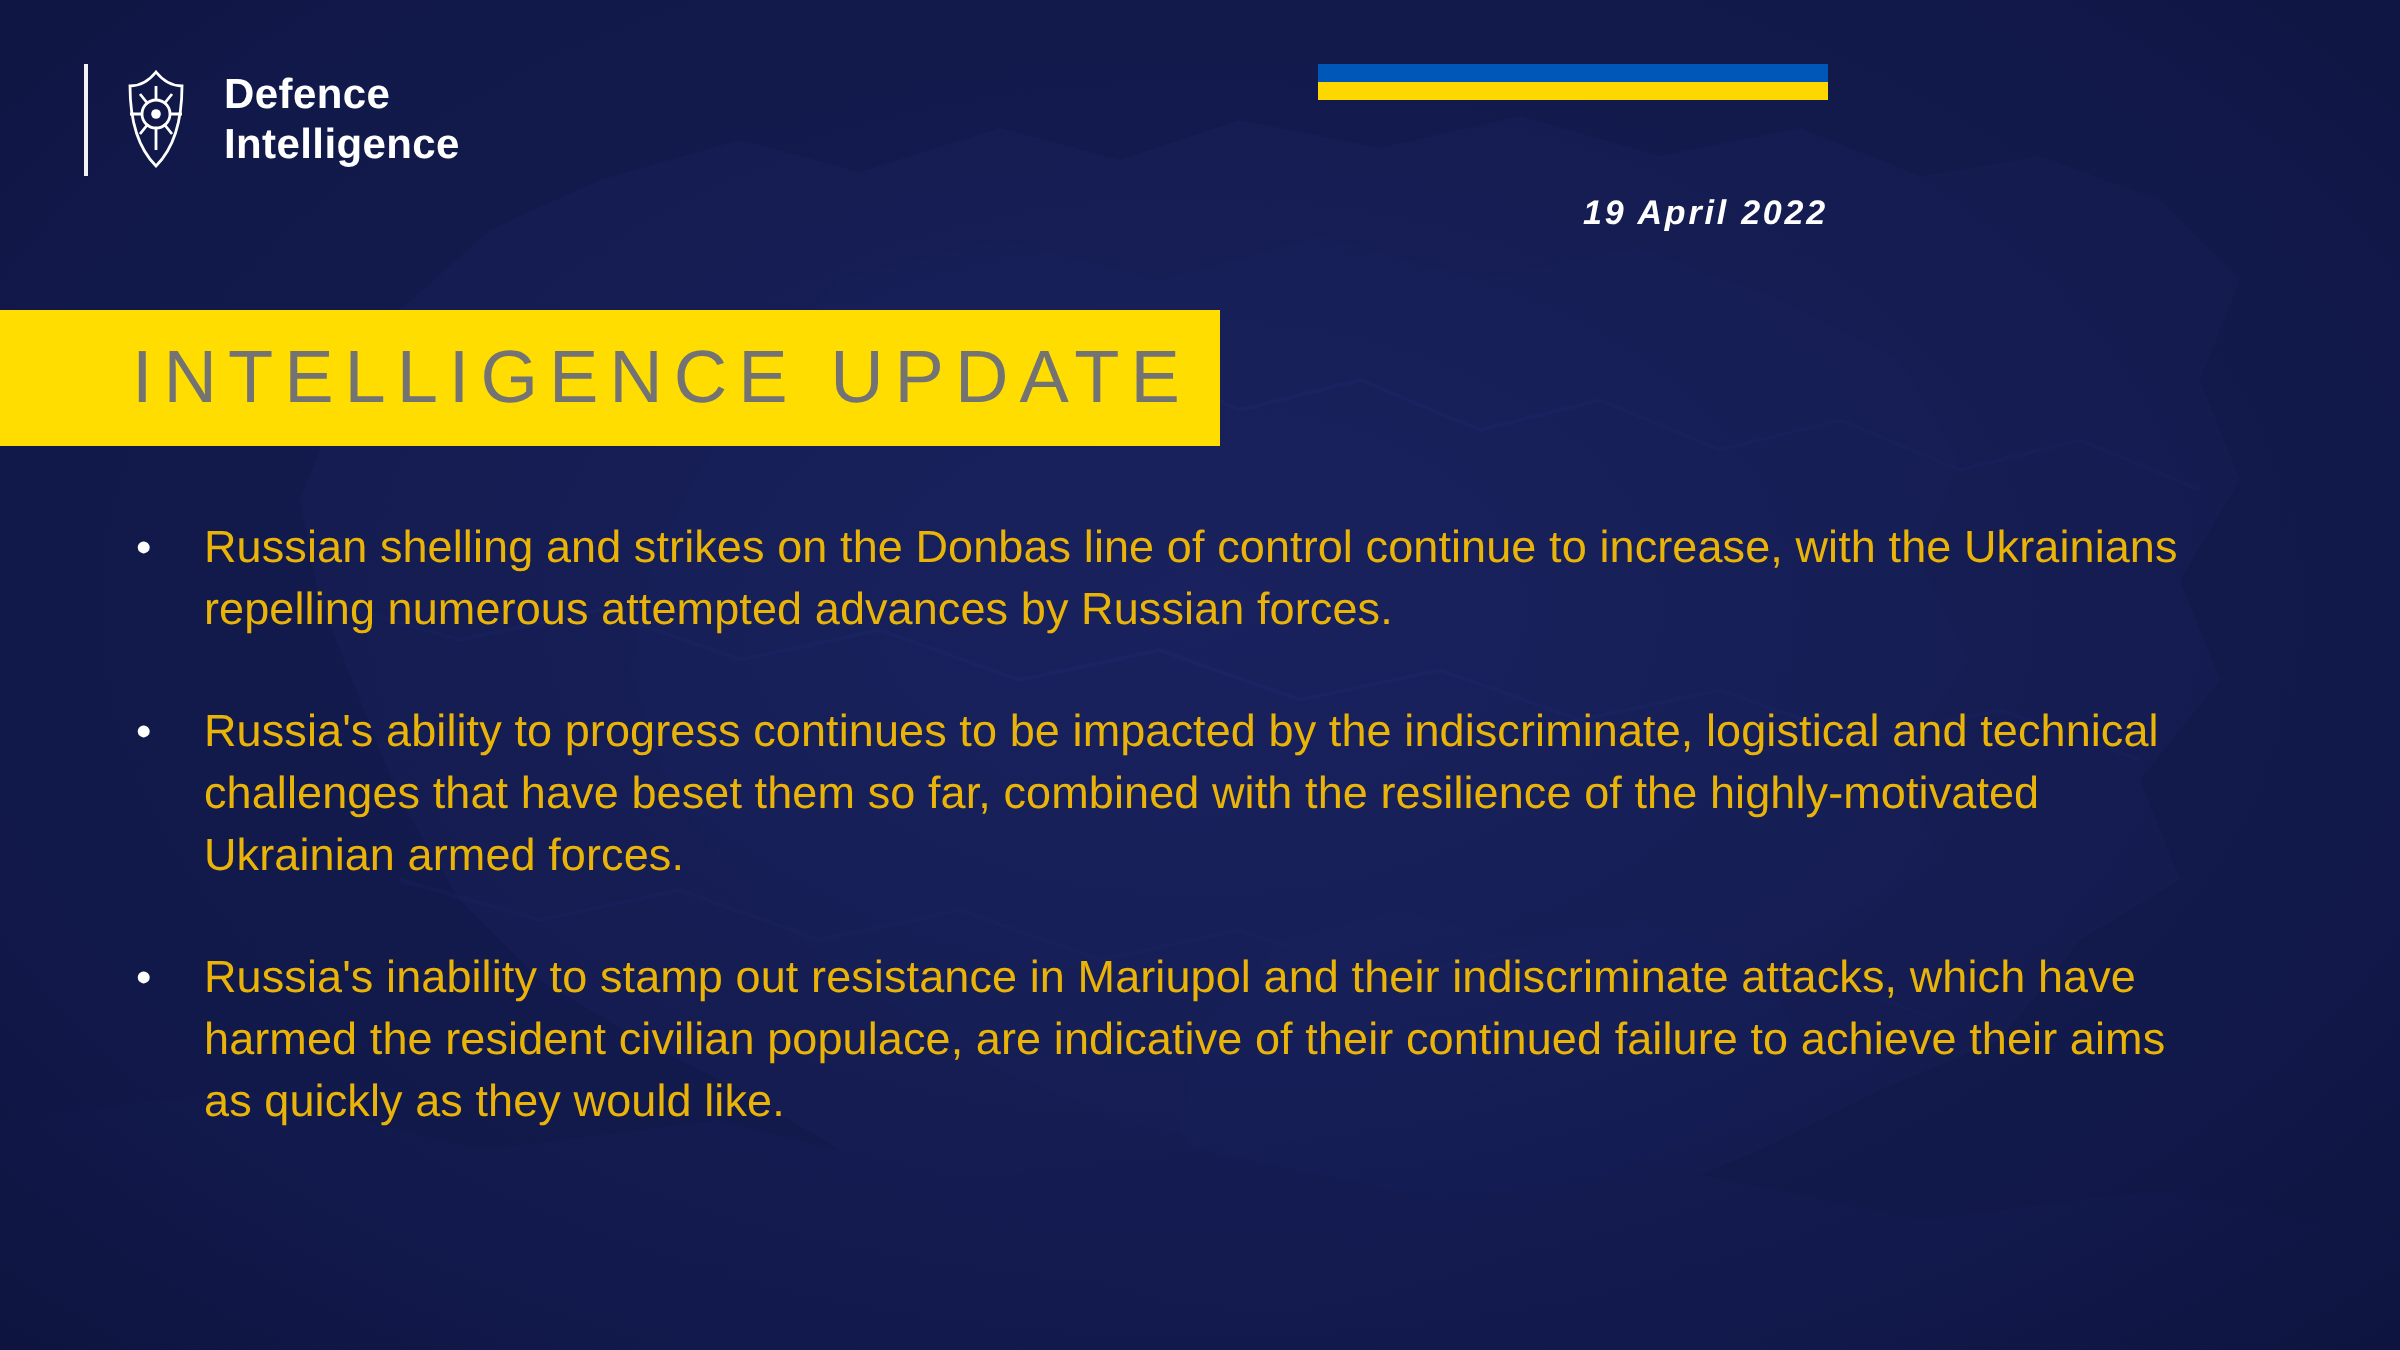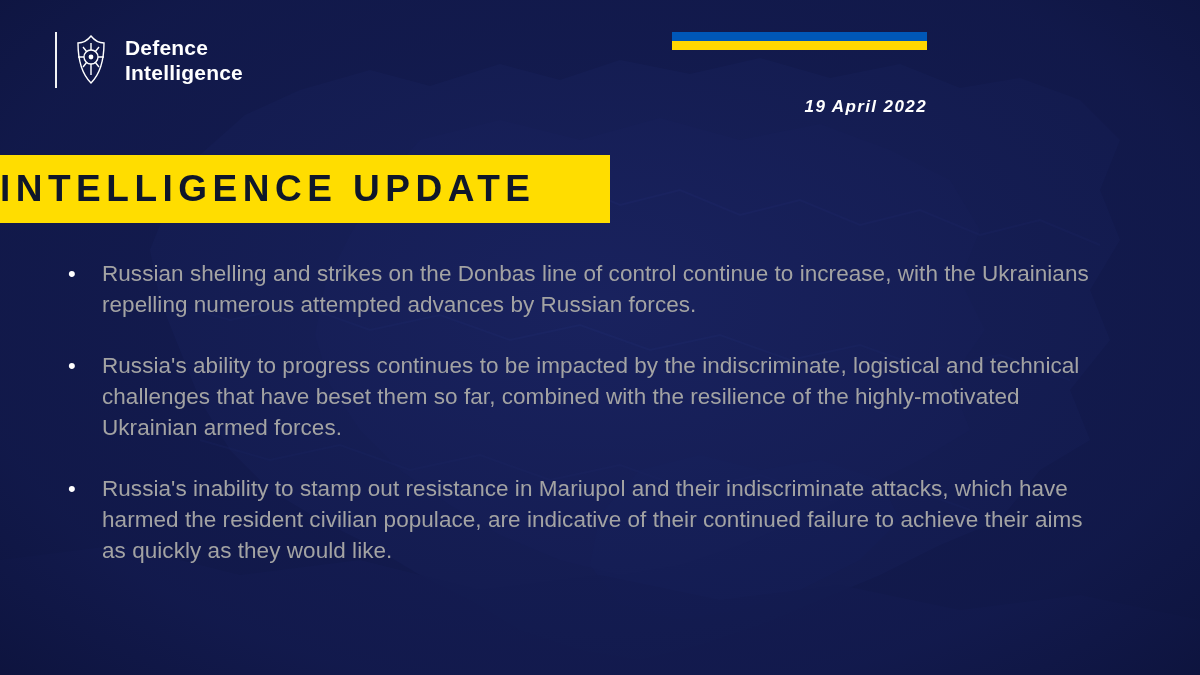--- a/index.html
+++ b/index.html
@@ -28,21 +28,21 @@
     left: 0; top: 0;
     width: 1200px; height: 675px;
     background:
       radial-gradient(ellipse at 50% 45%, rgba(24,34,92,0.0) 0%, rgba(14,21,66,0.55) 75%, rgba(12,18,58,0.85) 100%);
     pointer-events: none;
   }
 
   
   .header {
     position: absolute;
-    left: 17px; top: 0;
+    left: 4px; top: 0;
     width: 968px;
     height: 120px;
   }
   .logo-block {
     position: absolute;
     left: 38px;
     top: 32px;
     display: flex;
     align-items: center;
   }
@@ -109,24 +109,25 @@
     position: absolute;
     left: 0;
     top: 155px;
     width: 610px;
     height: 68px;
     background: #ffdd00;
     display: flex;
     align-items: center;
   }
   .banner-text {
-    color: #0f172a;
+    color: #737373;
     font-size: 37px;
-    font-weight: bold;
+    font-weight: normal;
     letter-spacing: 5.5px;
+    padding-left: 66px;
     white-space: nowrap;
   }
 
   
   .bullets {
     position: absolute;
     left: 60px;
     top: 258px;
     width: 1030px;
   }
@@ -137,21 +138,21 @@
   .bullet-dot {
     flex: 0 0 auto;
     width: 34px;
     color: #ffffff;
     font-size: 22px;
     line-height: 32px;
     text-align: left;
     padding-left: 8px;
   }
   .bullet-text {
-    color: #a3a3a3;
+    color: #eab308;
     font-size: 22.5px;
     line-height: 31px;
     letter-spacing: 0.05px;
   }
 </style>
 </head>
 <body>
 
 <div class="canvas">
 

